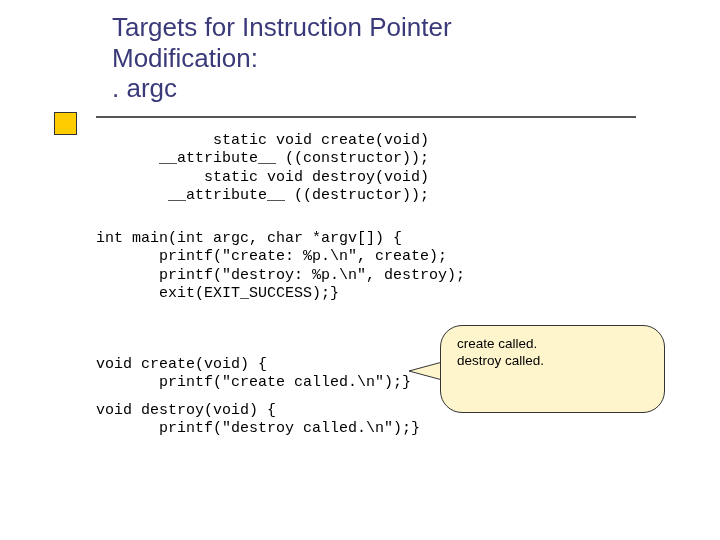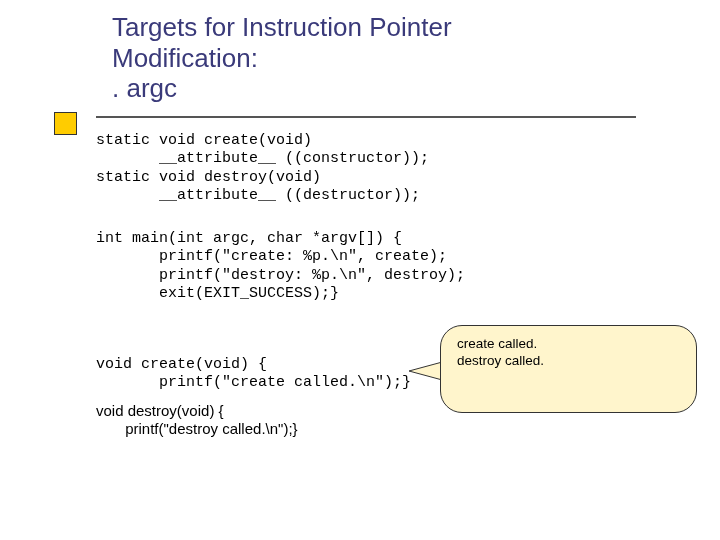--- a/index.html
+++ b/index.html
@@ -50,20 +50,21 @@
   }
   .code1 {
     position: absolute;
     left: 96px;
     top: 132px;
     font-family: "Courier New", monospace;
     font-size: 15px;
     line-height: 1.22;
     white-space: pre;
     color: #000;
+    text-align: right;
   }
   .code2 {
     position: absolute;
     left: 96px;
     top: 230px;
     font-family: Liberation Mono, monospace;
     font-size: 15px;
     line-height: 1.22;
     white-space: pre;
     color: #000;
@@ -76,37 +77,37 @@
     font-size: 15px;
     line-height: 1.22;
     white-space: pre;
     color: #000;
     margin-top: 12px;
   }
   .code4 {
     position: absolute;
     left: 96px;
     top: 402px;
-    font-family: Liberation Sans, sans-serif;
+    font-family: Liberation Mono, monospace;
     font-size: 15px;
     line-height: 1.22;
     white-space: pre;
     color: #000;
   }
   .callout {
     position: absolute;
     left: 440px;
     top: 325px;
     width: 225px;
     height: 98px;
   }
   .callout .bubble {
     position: absolute;
     left: 0; top: 0;
-    width: 257px;
+    width: 225px;
     height: 88px;
     background: #fff5cc;
     border: 1px solid #333;
     border-radius: 22px;
     box-sizing: border-box;
     padding: 10px 16px;
     font-family: Arial, sans-serif;
     font-size: 13.5px;
     line-height: 1.25;
     color: #000;

